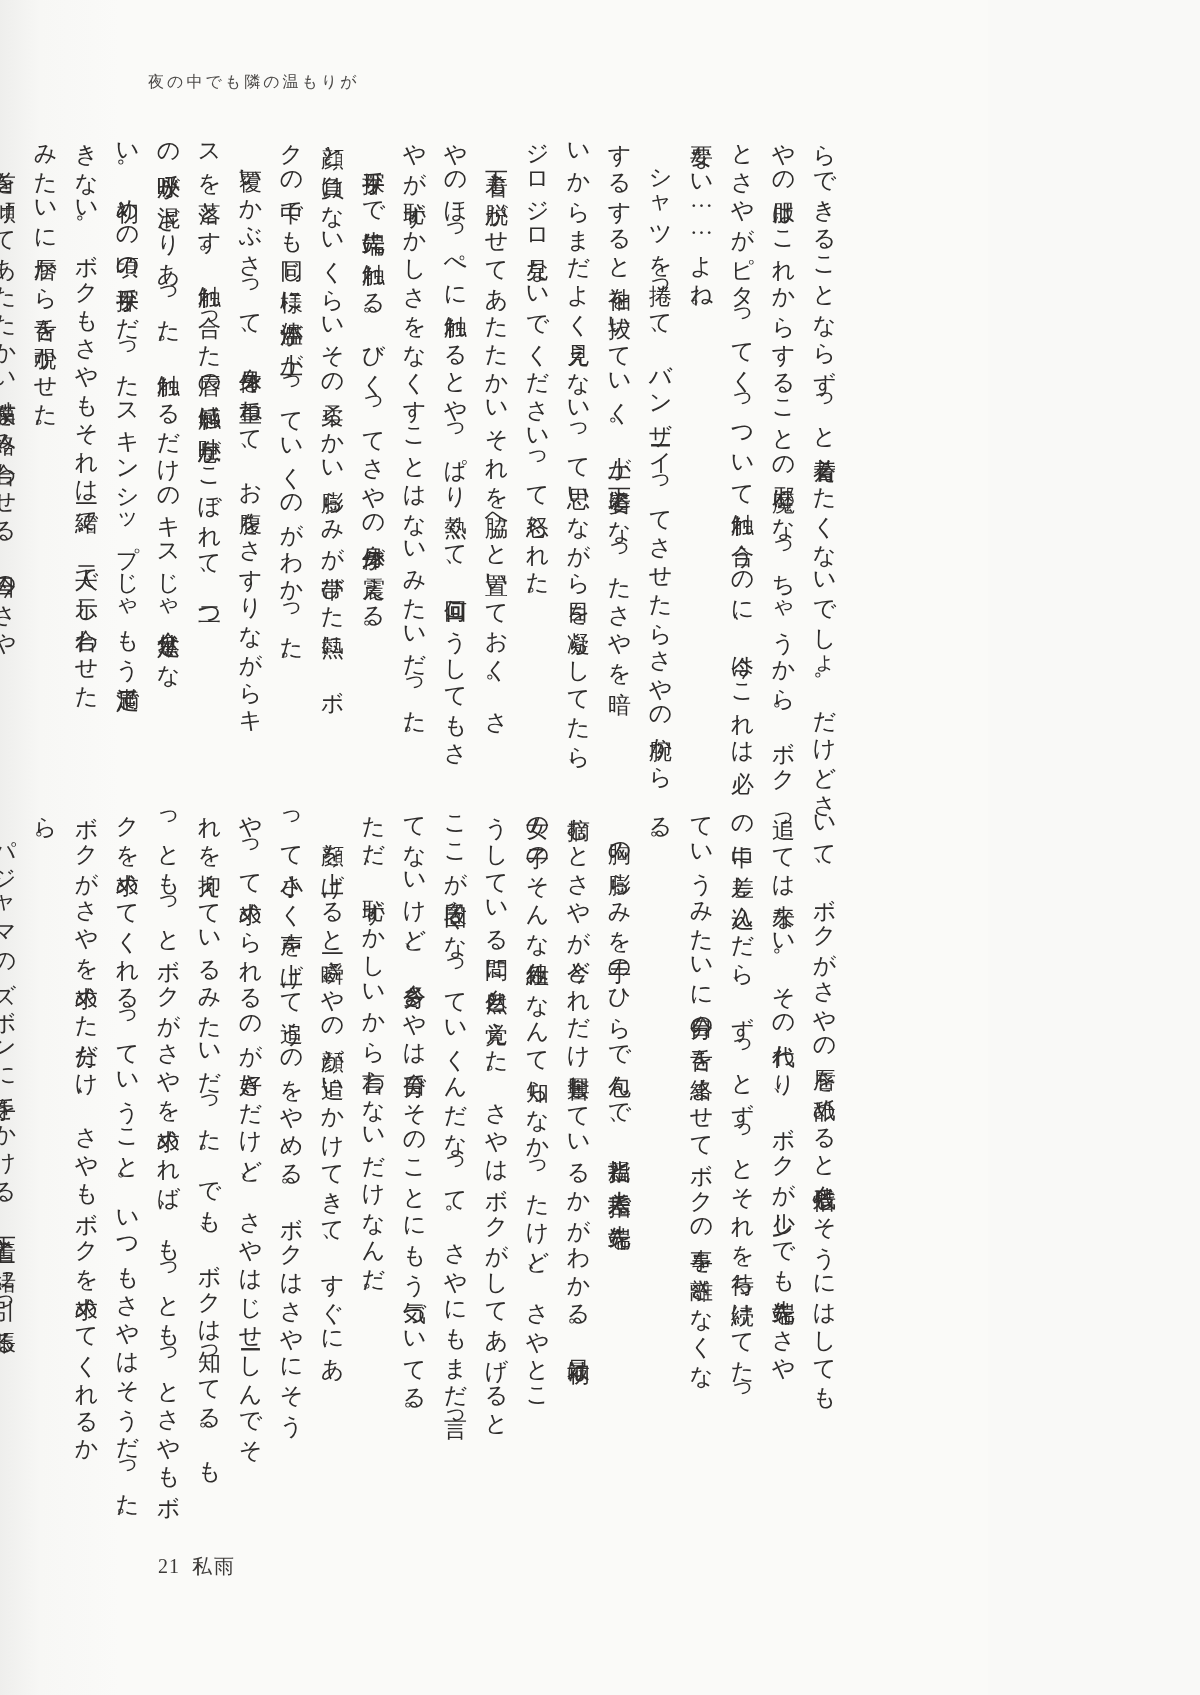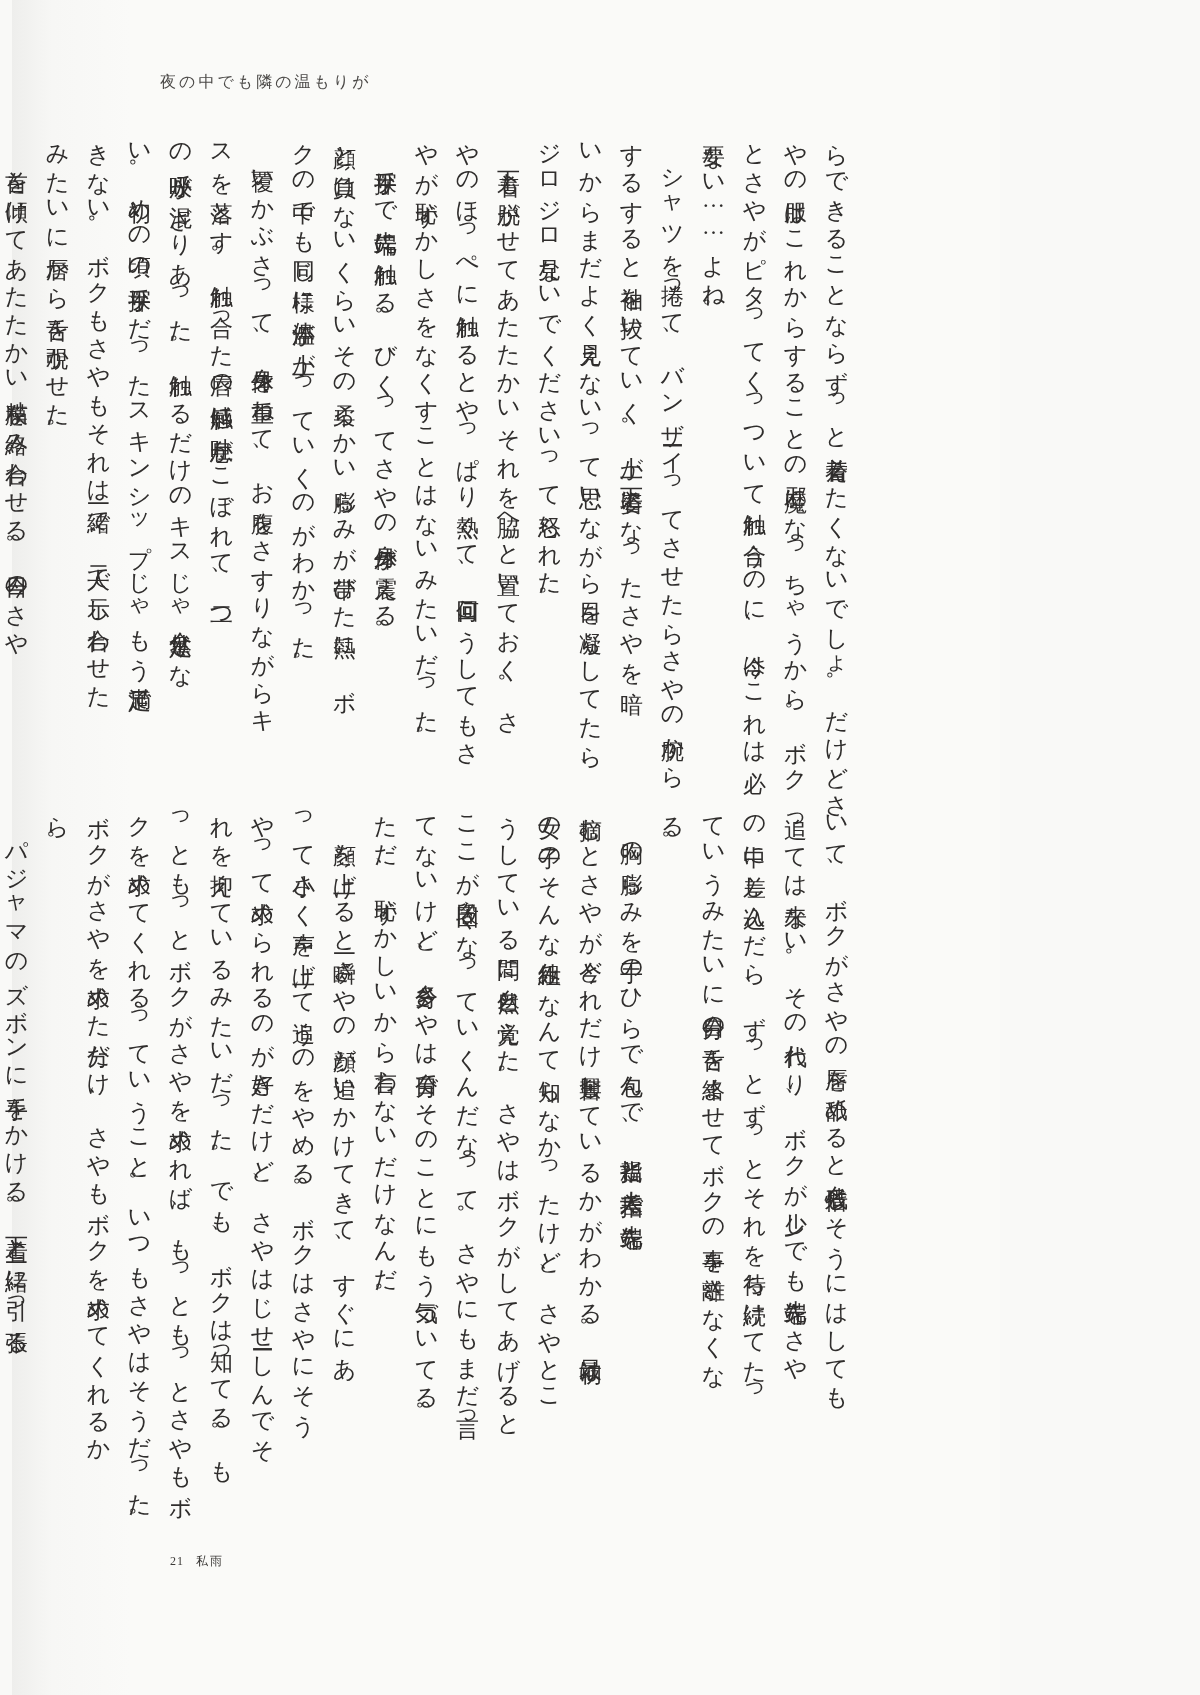--- a/index.html
+++ b/index.html
@@ -10,21 +10,20 @@
     overflow: hidden;
     background: #f9f9f7;
   }
   #page {
     position: relative;
     width: 988px;
     height: 1695px;
     background: linear-gradient(90deg, #eeeeec 0px, #f7f7f5 40px, #fafaf8 120px, #fafaf8 1160px, #f5f5f3 1200px);
     font-family: "Liberation Serif", "DejaVu Serif", serif;
     color: #333130;
-    margin-left: 12px;
   }
   .running-header {
     position: absolute;
     top: 72px;
     left: 148px;
     font-size: 16px;
     letter-spacing: 3px;
     color: #4a4846;
     white-space: nowrap;
   }
@@ -44,21 +43,21 @@
     height: 690px;
   }
   .vtext.bottom {
     top: 800px;
     height: 745px;
   }
   .page-footer {
     position: absolute;
     top: 1553px;
     left: 158px;
-    font-size: 12px;
+    font-size: 20px;
     color: #3c3a38;
     white-space: nowrap;
   }
   .page-footer .num {
     letter-spacing: 1px;
     margin-right: 12px;
   }
   .page-footer .title {
     letter-spacing: 2px;
   }

